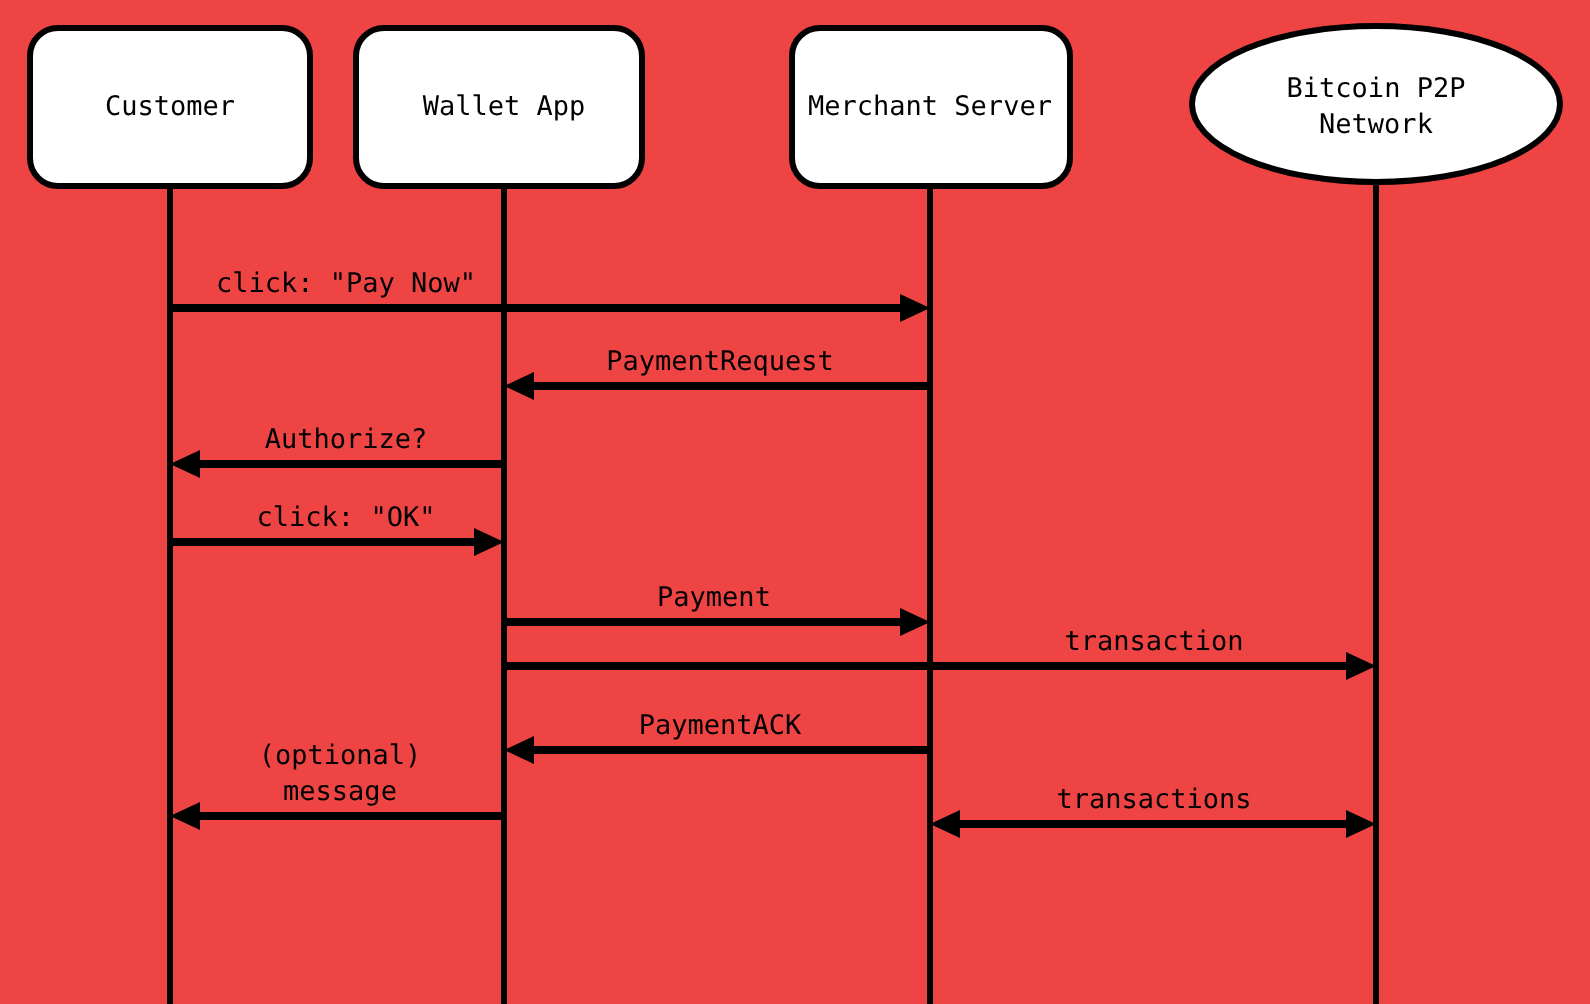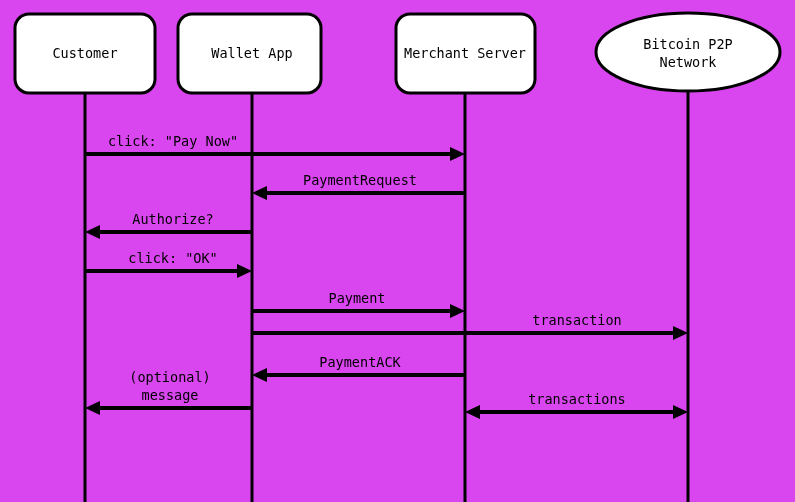--- a/index.html
+++ b/index.html
@@ -4,21 +4,21 @@
 <style>
   html, body {
     margin: 0;
     padding: 0;
     background: #ffffff;
   }
   #canvas {
     position: relative;
     width: 795px;
     height: 502px;
-    background: #d946ef;
+    background: #ef4444;
     overflow: hidden;
     font-family: "DejaVu Sans Mono", "Liberation Mono", monospace;
     text-decoration: underline;
   }
   svg.diagram {
     position: absolute;
     left: 0;
     top: 0;
     width: 795px;
     height: 502px;

